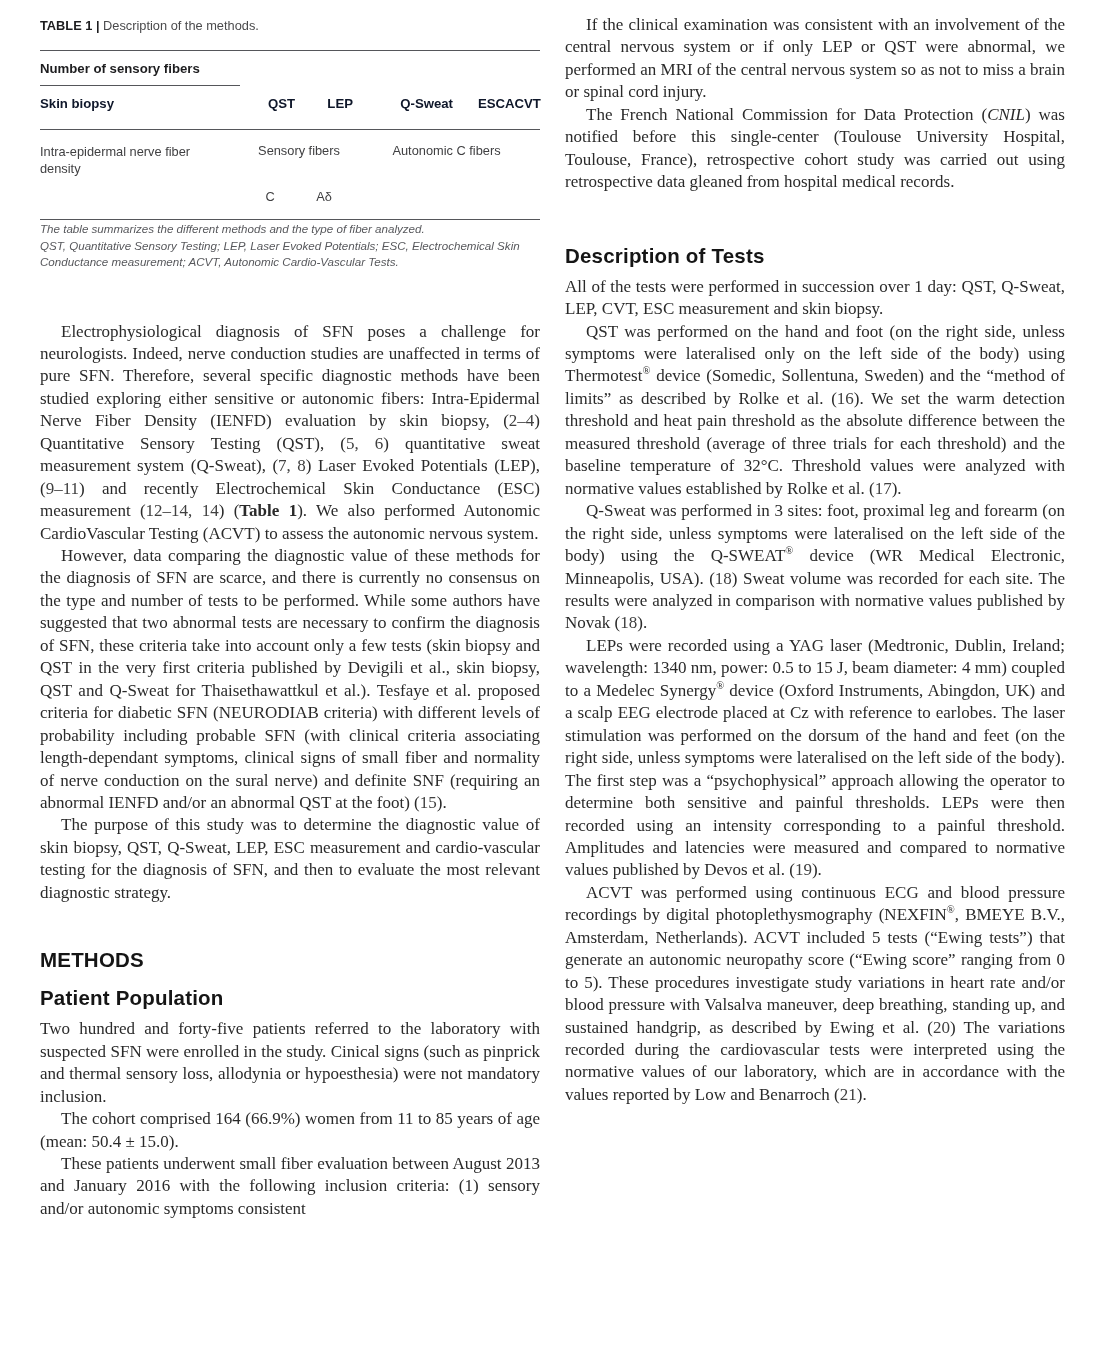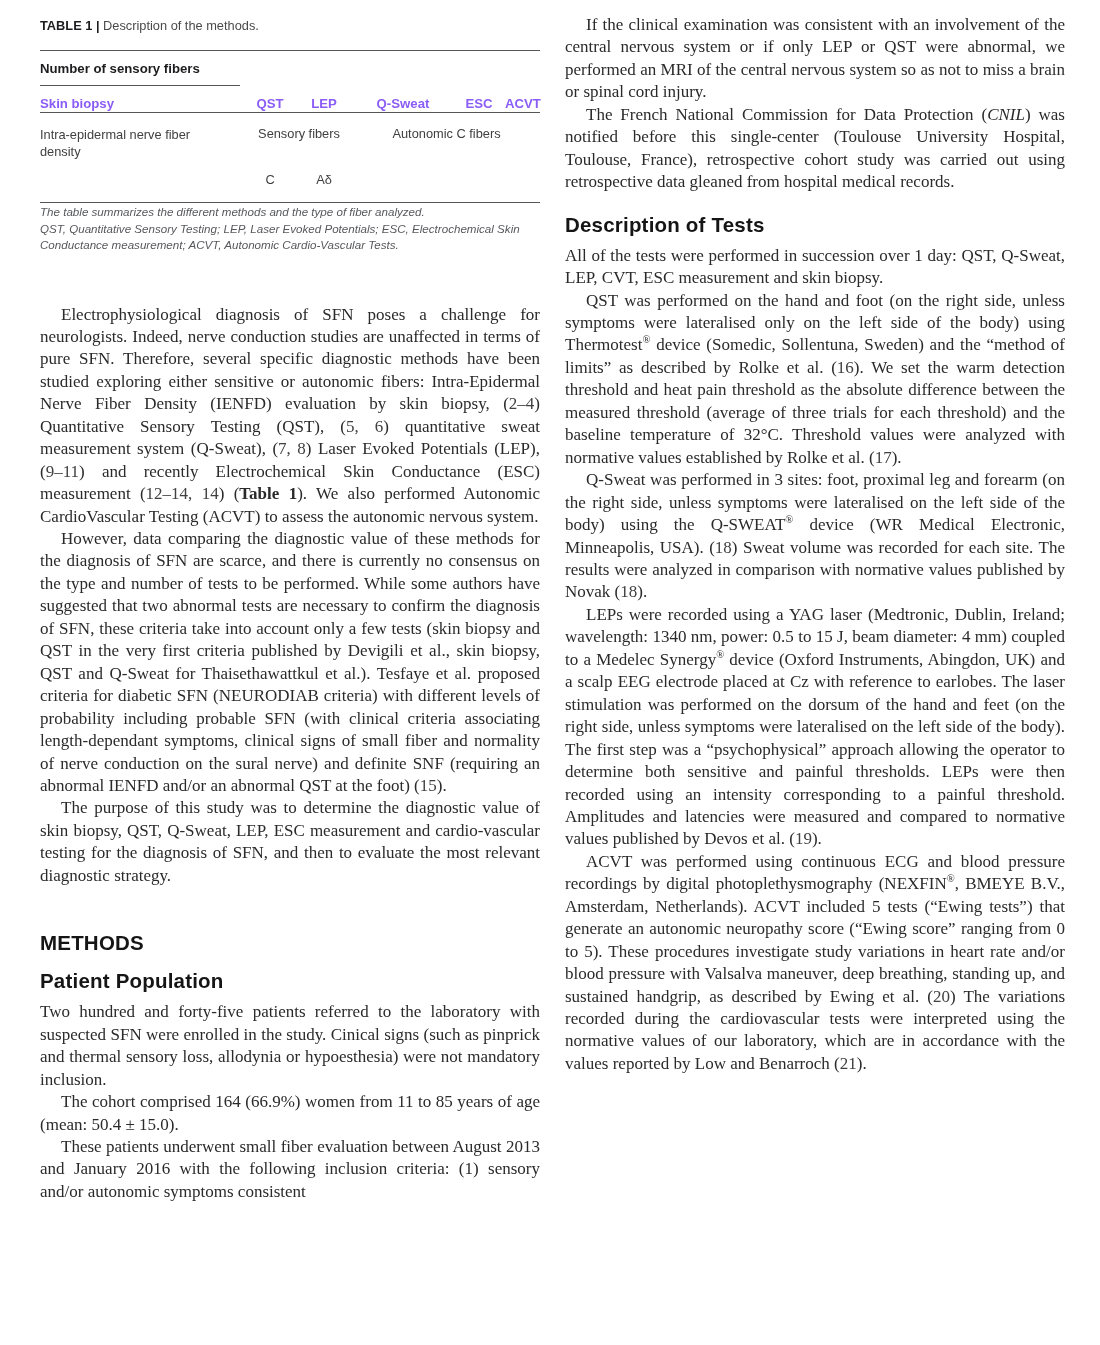--- a/index.html
+++ b/index.html
@@ -10,35 +10,35 @@
 
   
   .para{font-size:17px;line-height:22.45px;text-align:justify;margin:0;color:#2a2a2a;}
   .para.indent{text-indent:21px;}
   .cite{color:#404040;}
   .para sup{font-size:10.5px;line-height:0;}
   .h-major{font-family:"Liberation Sans",sans-serif;font-size:20.5px;font-weight:700;
            color:#151515;margin:44px 0 10px;letter-spacing:.2px;}
   .h-sub{font-family:"Liberation Sans",sans-serif;font-size:20.5px;font-weight:700;
          color:#151515;margin:14px 0 8px;letter-spacing:.2px;}
-  p + .h-sub{margin-top:19px;}
+  p + .h-sub{margin-top:50px;}
 
   
   .tblwrap{margin:4px 0 50px;font-family:"Liberation Sans",sans-serif;}
   .tbl-caption{font-size:12.8px;color:#4a4a4c;margin:0 0 17px;}
   .cap-label{font-weight:700;color:#1d1d1f;}
   .rule{height:0;border-top:1px solid #55565a;}
   .grp-row{display:grid;grid-template-columns:200px 290px;column-gap:10px;}
   .grp-cell{padding:10px 0 9px;border-bottom:1px solid #55565a;
             font-weight:700;font-size:13.2px;color:#1d1d1f;}
   .grp-cell.center{text-align:center;}
   .hdr-row{display:grid;grid-template-columns:205px 50px 58px 100px 52px 35px;
-           padding:10px 0 1px;border-bottom:1px solid #55565a;
-           font-weight:700;font-size:13.2px;color:#8b5cf6;}
-  .hdr-row .c{text-align:center;}
+           padding:10px 0 18px;border-bottom:1px solid #55565a;
+           font-weight:700;font-size:13.2px;color:#0f172a;}
+  .hdr-row .c{text-align:right;}
   .hdr-row .r{text-align:right;}
   .brow1{display:grid;grid-template-columns:205px 108px 187px;
          padding-top:13px;font-size:12.8px;color:#404042;}
   .brow1 .lbl{line-height:17px;padding-right:30px;}
   .brow1 .c{text-align:center;}
   .brow2{display:grid;grid-template-columns:205px 50px 58px 187px;
          padding:12px 0 15px;font-size:12.8px;color:#404042;border-bottom:1px solid #55565a;}
   .brow2 .c{text-align:center;}
   .tbl-foot{margin-top:1px;font-size:11.6px;font-style:italic;color:#57585c;line-height:16.5px;}
 </style>

